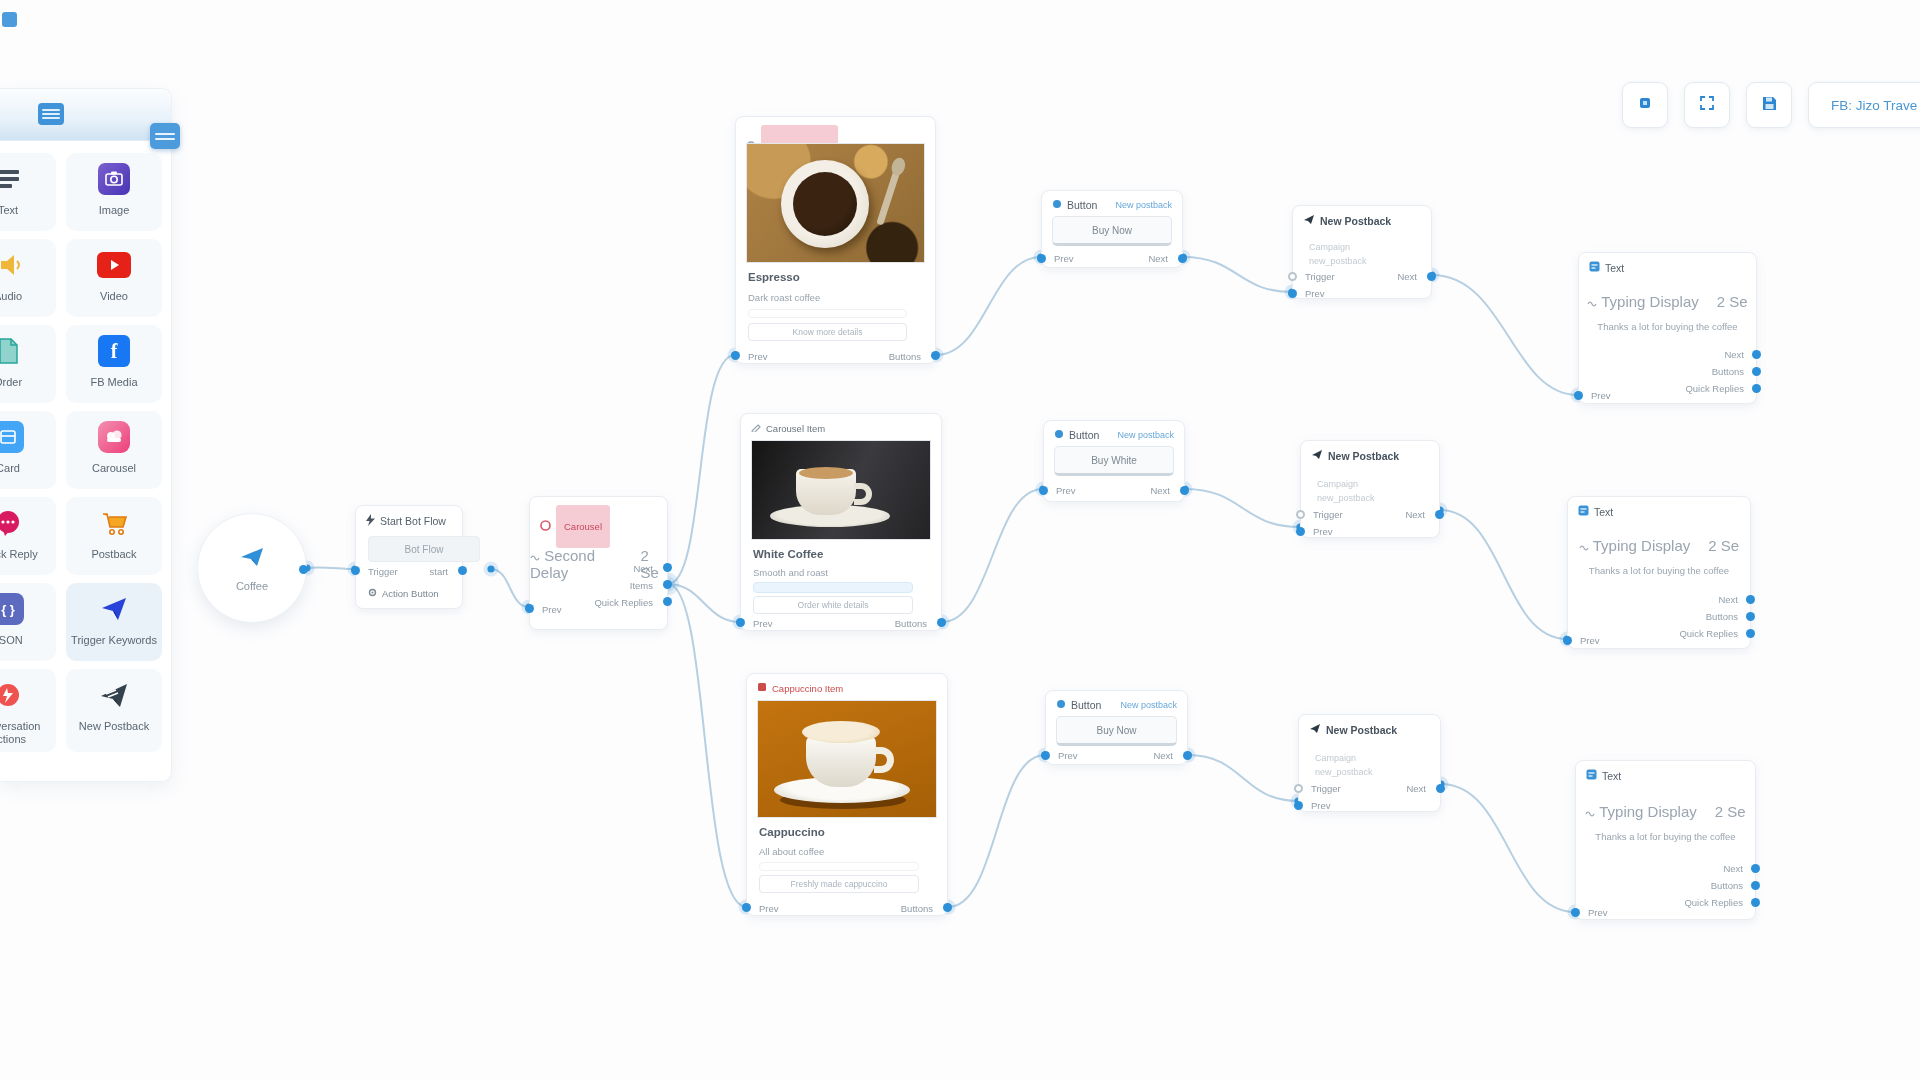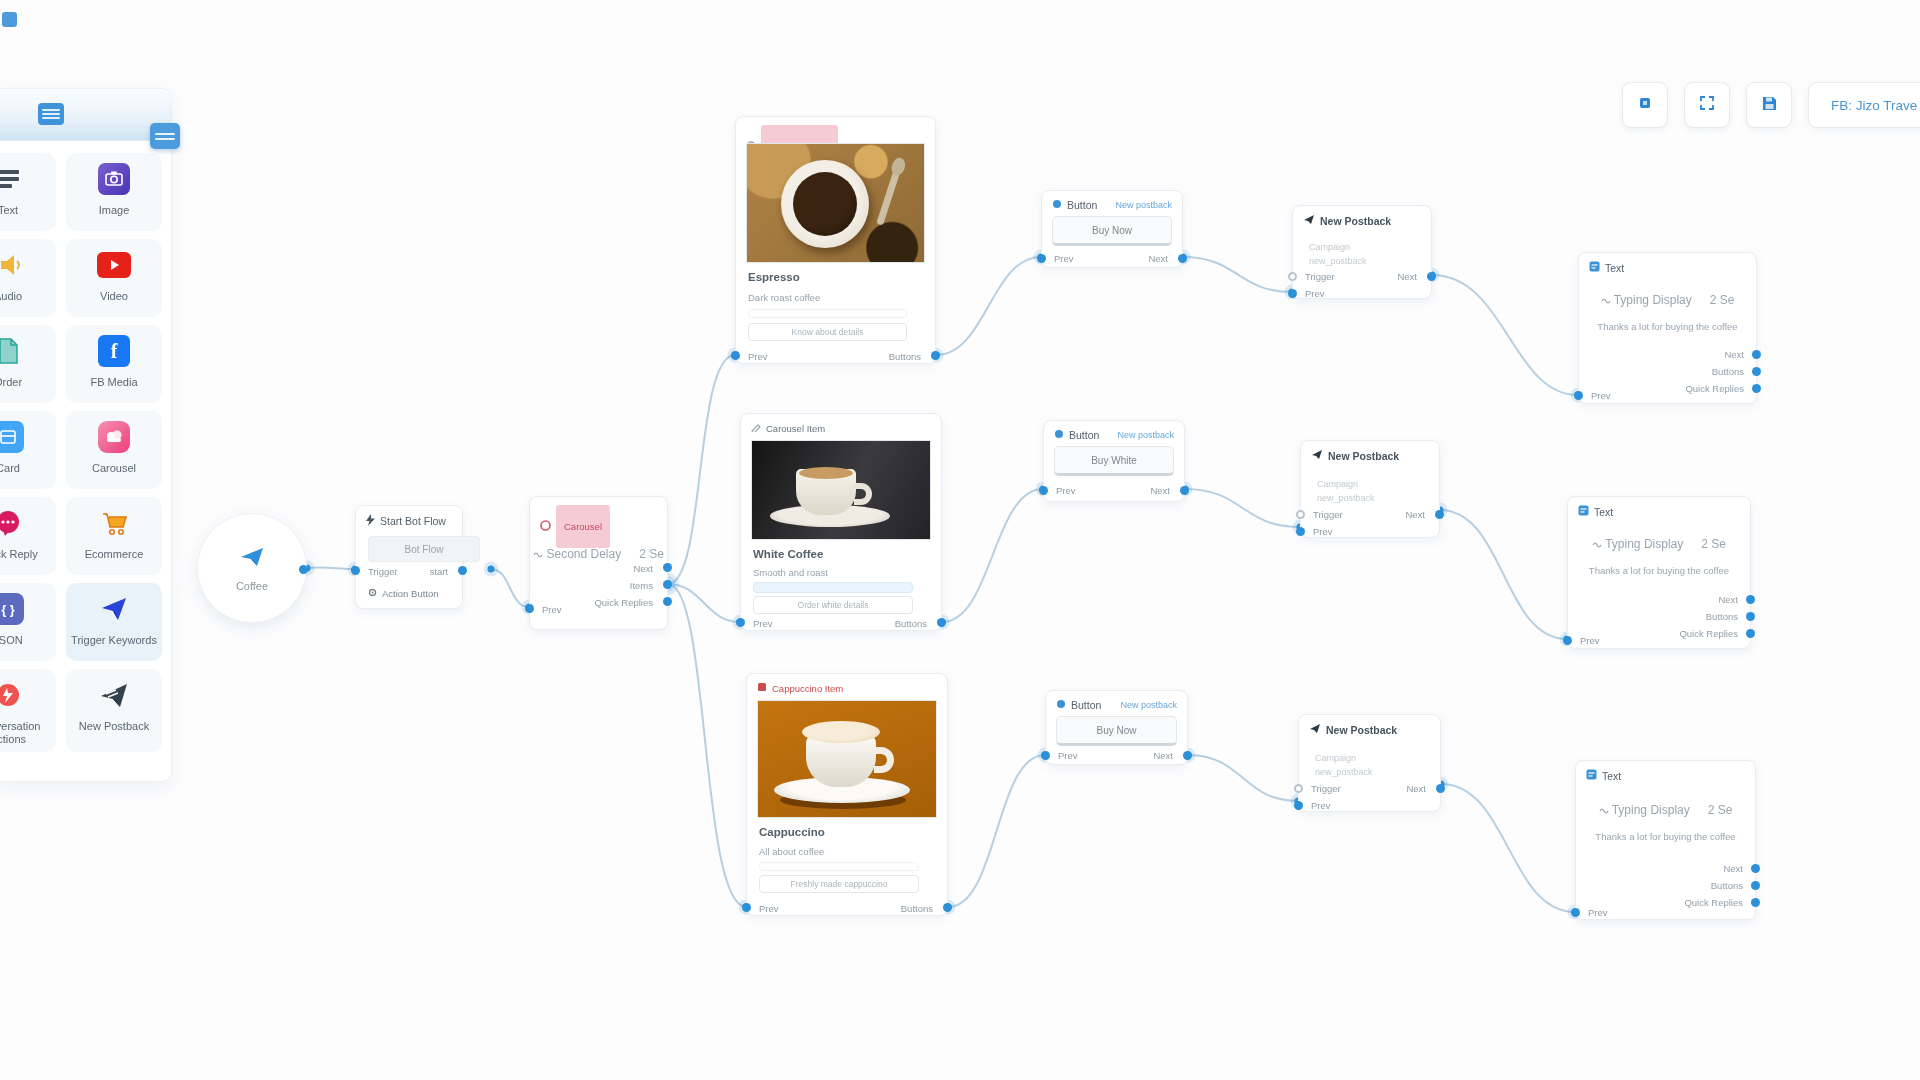--- a/index.html
+++ b/index.html
@@ -69,21 +69,21 @@
   .cbtn.blue{background:#eaf4fc;border-color:#d9eaf7;height:11px;padding:0;}
   
   .pressbtn{position:absolute;left:10px;right:10px;top:25px;height:30px;background:#f8fafb;
     border:1px solid #e3e8ec;border-bottom:3px solid #cdd6dd;border-radius:5px;
     font-size:10px;color:#7d8893;display:flex;align-items:center;justify-content:center;}
   .linktext{position:absolute;right:10px;top:9px;font-size:9px;color:#67a7d8;}
   
   .faintline{position:absolute;left:16px;font-size:9px;color:#c2cad1;}
   
   .delayrow{position:absolute;left:0;right:0;display:flex;justify-content:center;gap:18px;
-    font-size:12px;color:#9aa5b0;}
+    font-size:15px;color:#9aa5b0;}
   .msg{position:absolute;left:12px;right:12px;text-align:center;font-size:9.5px;color:#9aa5b0;}
   .orow{position:absolute;right:12px;font-size:9.5px;color:#93a0ab;}
   
   .img-espresso{background:
     radial-gradient(circle at 82% 88%, #33230f 0 14%, rgba(0,0,0,0) 15%),
     radial-gradient(circle at 15% 15%, #c79a55 0 20%, rgba(0,0,0,0) 21%),
     radial-gradient(circle at 70% 15%, #d8aa5e 0 10%, rgba(0,0,0,0) 11%),
     linear-gradient(135deg,#b08346,#8f6a35);}
   .cup-top{position:absolute;left:34px;top:16px;width:88px;height:88px;border-radius:50%;
     background:radial-gradient(circle at 45% 45%,#f4efe6 55%,#d9d2c4 100%);
@@ -307,21 +307,21 @@
         <span class="tlabel">Quick Reply</span>
       </div>
       <div class="tile">
         <span class="ticon">
           <svg width="30" height="30">
               <path d="M4 6 h4 l3 13 h13 l3 -10 h-17" fill="#f5a623" stroke="#e07b10" stroke-width="1.6"></path>
               <circle cx="13" cy="24" r="2.2" fill="none" stroke="#e07b10" stroke-width="1.6"></circle>
               <circle cx="22" cy="24" r="2.2" fill="none" stroke="#e07b10" stroke-width="1.6"></circle>
             </svg>
         </span>
-        <span class="tlabel">Ecommerce</span>
+        <span class="tlabel">Postback</span>
       </div>
     </div>
     <div class="trow">
       <div class="tile">
         <span class="ticon">
           <span class="iconbox" style="background:#5c6bc0;border-radius:8px;">
             <span style="color:#fff;font-size:13px;font-weight:bold;">{ }</span>
           </span>
         </span>
         <span class="tlabel">JSON</span>
@@ -448,21 +448,21 @@
   </div>
   <div class="card-img img-espresso" style="height:120px">
     <div class="cup-top">
         <div class="coffee"></div>
       </div>
       <div class="spoon"></div>
   </div>
   <div class="ctitle" style="top:154px">Espresso</div>
   <div class="csub" style="top:175px">Dark roast coffee</div>
   <div class="cbtn faint" style="top:192px"></div>
-  <div class="cbtn" style="top:206px">Know about details</div>
+  <div class="cbtn" style="top:206px">Know more details</div>
   <span class="pdot" style="left:-5px;top:234px"></span>
   <span class="plabel" style="left:12px;top:234px">Prev</span>
   <span class="plabel" style="right:14px;top:234px">Buttons</span>
   <span class="pdot" style="right:-5px;top:234px"></span>
 </div>
 
 <div class="node" style="left:740px;top:413px;width:202px;height:218px">
   <div class="nhead">
     <span><svg width="10" height="10">
           <path d="M1 9 L7 3 L9 5 L3 11 z M7 3 l2 2" stroke="#9aa5af" fill="none" stroke-width="1.2"></path>

